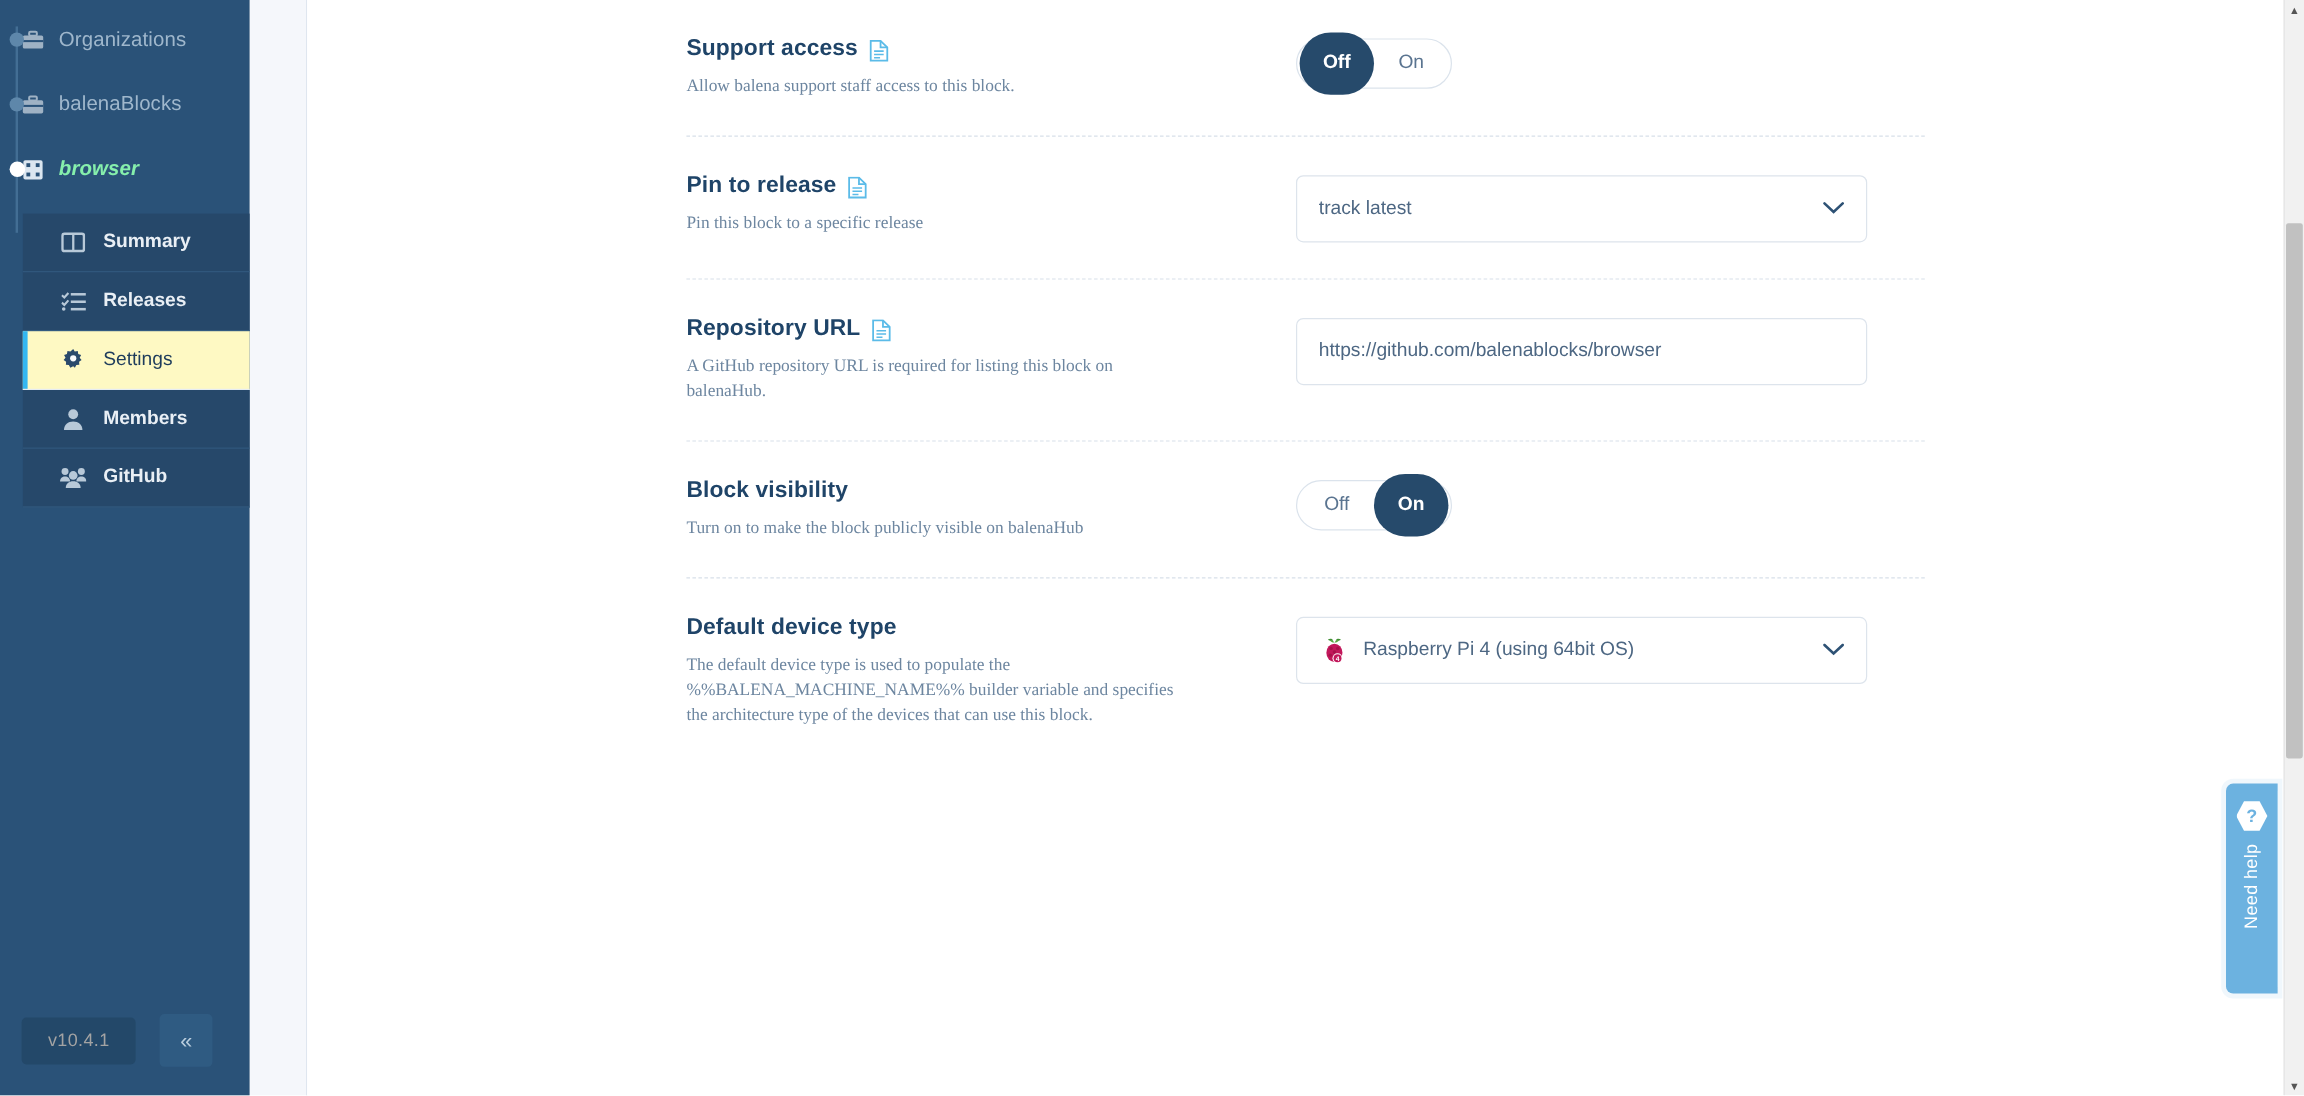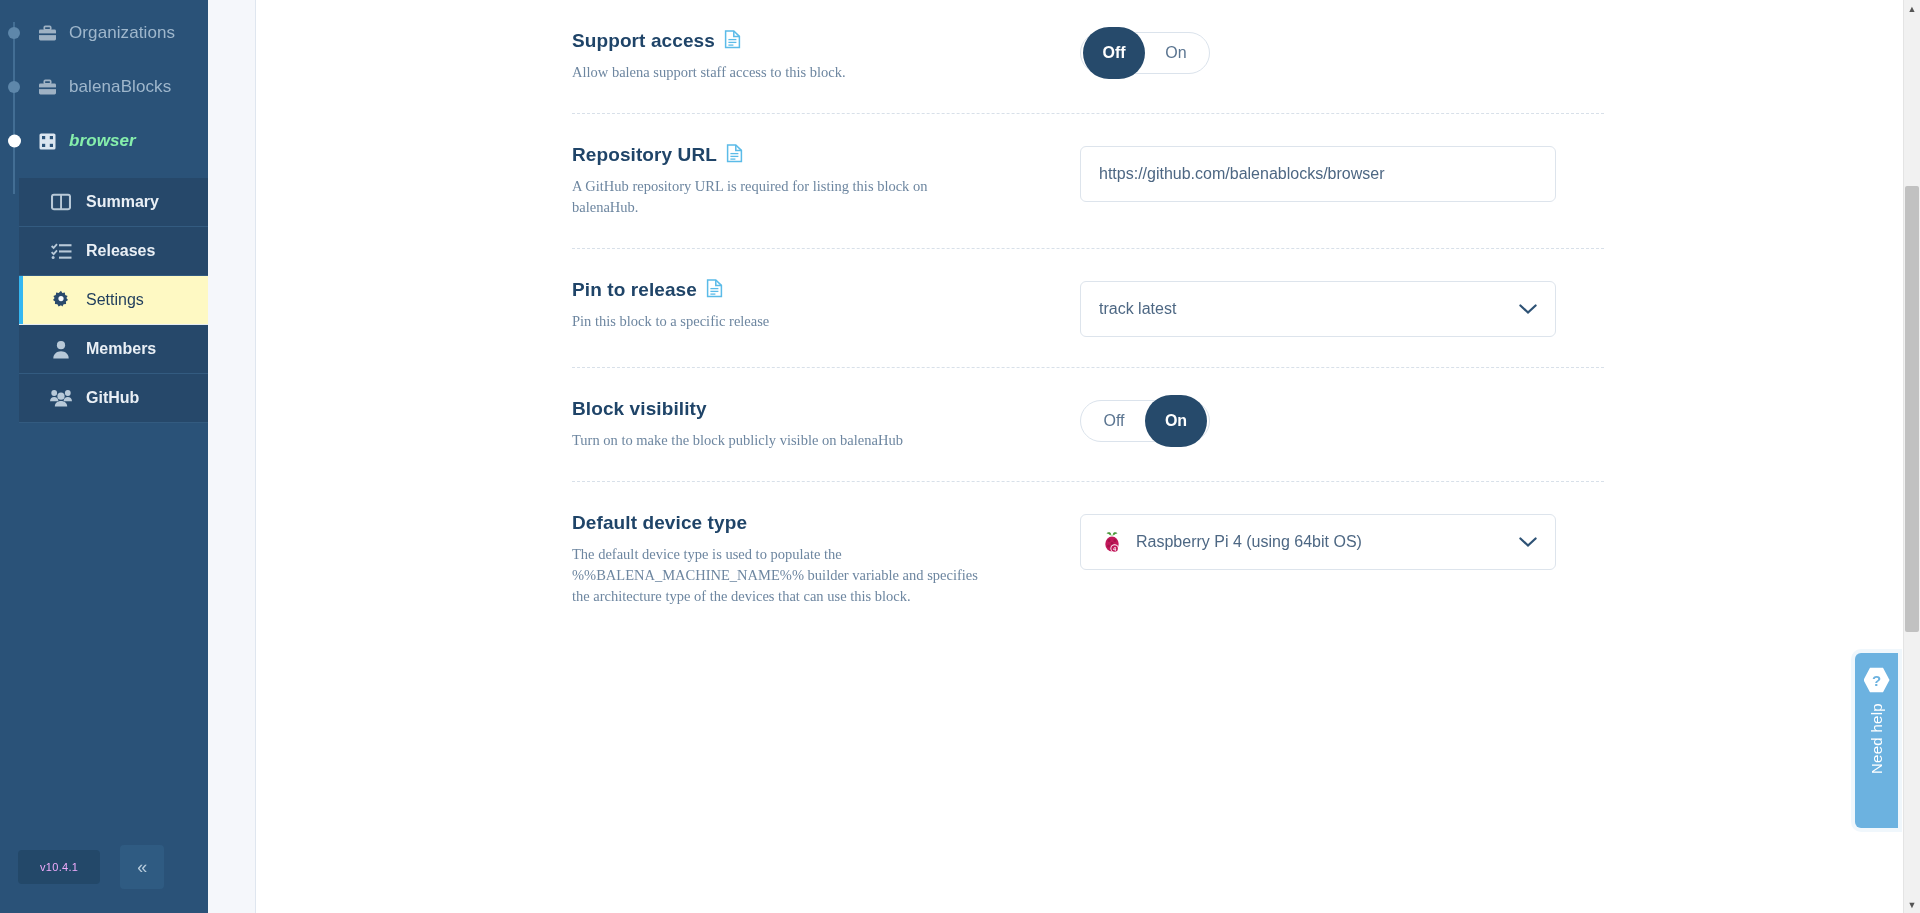--- a/index.html
+++ b/index.html
@@ -20,21 +20,21 @@
     padding-top: 6px;
   }
   .breadcrumb-rail {
     position: absolute; left: 13px; top: 22px; width: 2px; height: 172px;
     background: #436e94;
   }
   .crumb {
     position: relative;
     display: flex; align-items: center;
     height: 54px;
-    padding-left: 36px;
+    padding-left: 16px;
     cursor: pointer;
   }
   .crumb .dot {
     position: absolute; left: 8px; top: 50%; transform: translateY(-50%);
     width: 12px; height: 12px; border-radius: 50%;
     background: #5e87aa;
   }
   .crumb.current .dot { background: #ffffff; width: 13px; height: 13px; }
   .crumb .ci { width: 22px; height: 20px; margin-right: 11px; display: flex; align-items: center; justify-content: center; flex: 0 0 auto; }
   .crumb .ci svg { display: block; }
@@ -61,22 +61,22 @@
   .navitem.active::before {
     content: ""; position: absolute; left: 0; top: 0; bottom: 0; width: 4px; background: #34b7f1;
   }
 
   .side-bottom {
     margin-top: auto;
     display: flex; align-items: center; gap: 20px;
     padding: 0 0 24px 18px;
   }
   .version-badge {
-    background: #234869; color: #f0abfc;
-    font-size: 11px; border-radius: 4px;
+    background: #234869; color: #a3a3a3;
+    font-size: 15px; border-radius: 4px;
     padding: 11px 22px; letter-spacing: .3px;
     cursor: pointer;
   }
   .collapse-btn {
     background: #2f5b82; color: #b9cddd;
     width: 44px; height: 44px; border-radius: 4px;
     display: flex; align-items: center; justify-content: center;
     font-size: 18px; cursor: pointer;
   }
 
@@ -97,21 +97,21 @@
   .section {
     position: relative;
     display: flex; align-items: flex-start;
     padding: 30px 0 30px 0;
     margin: 0 316px 0 316px;
   }
   .section + .section { border-top: 1px dashed #d8e0e9; }
 
   .sec-left { width: 508px; flex: 0 0 auto; padding-right: 20px; }
   .sec-title {
-    display: flex; align-items: flex-start; gap: 9px;
+    display: flex; align-items: flex-end; gap: 9px;
     font-size: 19px; font-weight: bold; color: #1f4468;
     letter-spacing: .1px;
   }
   .sec-desc {
     margin-top: 10px;
     font-size: 14.5px; color: #6d86a0; line-height: 1.45; max-width: 420px; font-family: Liberation Serif, serif;
   }
   .doc-icon { display: inline-flex; }
 
   .sec-right { flex: 1; padding-top: 2px; }
@@ -333,68 +333,68 @@
           <div class="toggle">
             <div class="opt sel">Off</div>
             <div class="opt">On</div>
           </div>
         </div>
       </section>
 
       <section class="section">
         <div class="sec-left">
           <div class="sec-title">
+            <span>Pin to release</span>
+            <span class="doc-icon">
+              <svg width="17" height="19" viewBox="0 0 17 19">
+                  <path d="M1.6 1h8.2l5.6 5.4v11.2H1.6z" fill="#ffffff" stroke="#5bbbe8" stroke-width="1.5"></path>
+                  <path d="M9.8 1v5.4h5.6" fill="none" stroke="#5bbbe8" stroke-width="1.5"></path>
+                  <g stroke="#5bbbe8" stroke-width="1.3">
+                    <path d="M4.4 9.6h8"></path>
+                    <path d="M4.4 12.4h8"></path>
+                    <path d="M4.4 15.1h5"></path>
+                  </g>
+                </svg>
+            </span>
+          </div>
+          <div class="sec-desc">Pin this block to a specific release</div>
+        </div>
+        <div class="sec-right">
+          <div class="field">
+            <span class="fval">track latest</span>
+            <span class="chev">
+              <svg width="18" height="11" viewBox="0 0 18 11">
+                  <path d="M1.4 1.5L9 8.6l7.6-7.1" fill="none" stroke="#2e5275" stroke-width="2.2" stroke-linecap="round"></path>
+                </svg>
+            </span>
+          </div>
+        </div>
+      </section>
+
+      <section class="section">
+        <div class="sec-left">
+          <div class="sec-title">
             <span>Repository URL</span>
             <span class="doc-icon">
               <svg width="17" height="19" viewBox="0 0 17 19">
                   <path d="M1.6 1h8.2l5.6 5.4v11.2H1.6z" fill="#ffffff" stroke="#5bbbe8" stroke-width="1.5"></path>
                   <path d="M9.8 1v5.4h5.6" fill="none" stroke="#5bbbe8" stroke-width="1.5"></path>
                   <g stroke="#5bbbe8" stroke-width="1.3">
                     <path d="M4.4 9.6h8"></path>
                     <path d="M4.4 12.4h8"></path>
                     <path d="M4.4 15.1h5"></path>
                   </g>
                 </svg>
             </span>
           </div>
           <div class="sec-desc">A GitHub repository URL is required for listing this block on balenaHub.</div>
         </div>
         <div class="sec-right">
           <div class="field input">
             <span class="fval" title="https://github.com/owner/repo">https://github.com/balenablocks/browser</span>
-          </div>
-        </div>
-      </section>
-
-      <section class="section">
-        <div class="sec-left">
-          <div class="sec-title">
-            <span>Pin to release</span>
-            <span class="doc-icon">
-              <svg width="17" height="19" viewBox="0 0 17 19">
-                  <path d="M1.6 1h8.2l5.6 5.4v11.2H1.6z" fill="#ffffff" stroke="#5bbbe8" stroke-width="1.5"></path>
-                  <path d="M9.8 1v5.4h5.6" fill="none" stroke="#5bbbe8" stroke-width="1.5"></path>
-                  <g stroke="#5bbbe8" stroke-width="1.3">
-                    <path d="M4.4 9.6h8"></path>
-                    <path d="M4.4 12.4h8"></path>
-                    <path d="M4.4 15.1h5"></path>
-                  </g>
-                </svg>
-            </span>
-          </div>
-          <div class="sec-desc">Pin this block to a specific release</div>
-        </div>
-        <div class="sec-right">
-          <div class="field">
-            <span class="fval">track latest</span>
-            <span class="chev">
-              <svg width="18" height="11" viewBox="0 0 18 11">
-                  <path d="M1.4 1.5L9 8.6l7.6-7.1" fill="none" stroke="#2e5275" stroke-width="2.2" stroke-linecap="round"></path>
-                </svg>
-            </span>
           </div>
         </div>
       </section>
 
       <section class="section">
         <div class="sec-left">
           <div class="sec-title">
             <span>Block visibility</span>
           </div>
           <div class="sec-desc">Turn on to make the block publicly visible on balenaHub</div>

